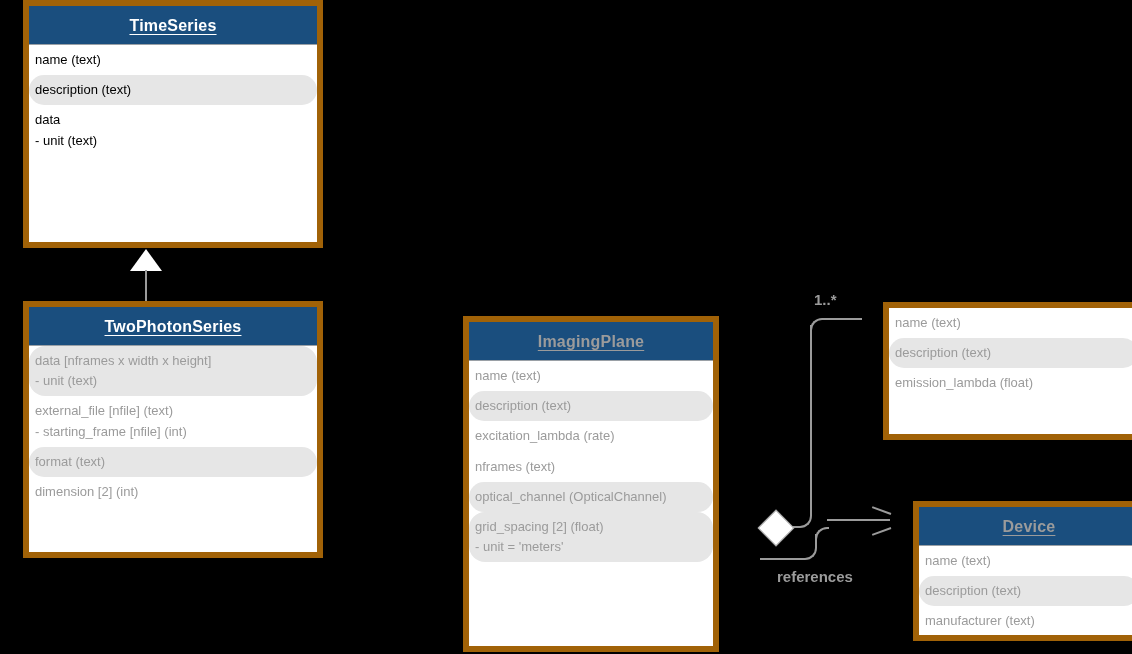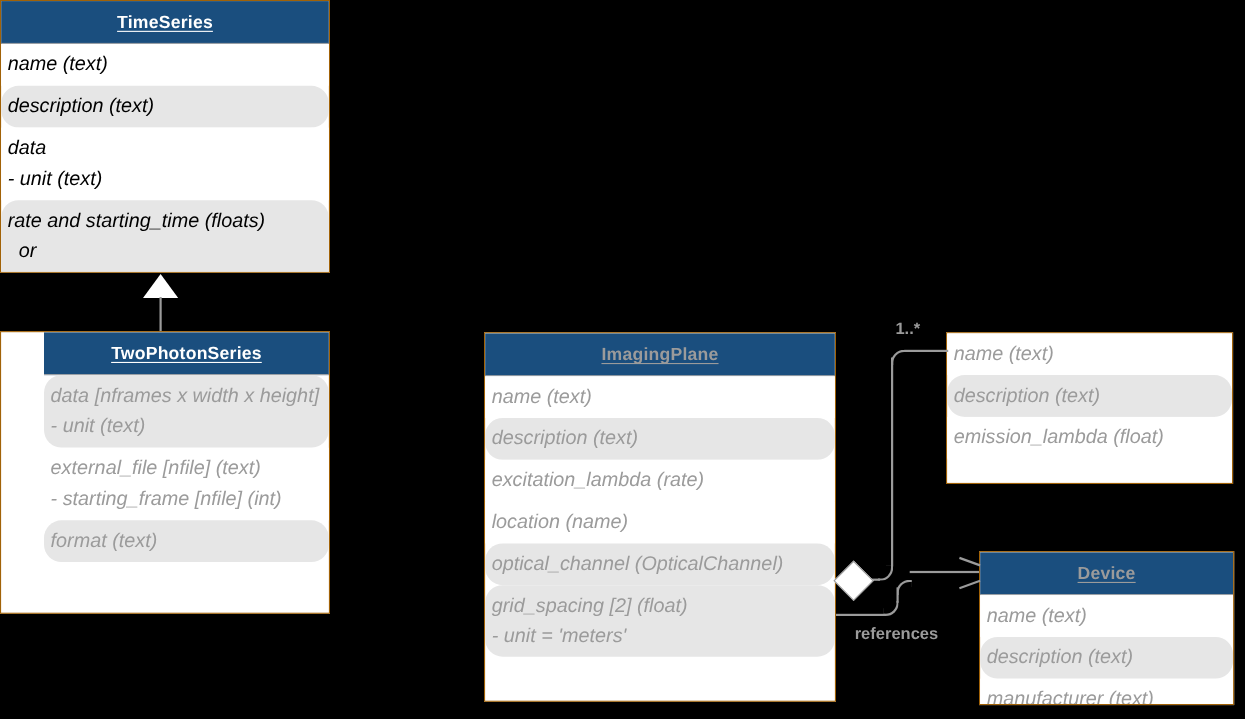--- a/index.html
+++ b/index.html
@@ -13,23 +13,24 @@
   #canvas {
     position: relative;
     width: 1132px;
     height: 654px;
     background: #000000;
     overflow: hidden;
   }
   .uml-box {
     position: absolute;
     box-sizing: border-box;
-    border: 1px solid #a16207;
+    border: 6px solid #a16207;
     background: #ffffff;
     overflow: hidden;
+    margin-left: 23px;
   }
   .uml-header {
     box-sizing: border-box;
     background: #1a4e7e;
     text-align: center;
     font-weight: bold;
     font-size: 16px;
     letter-spacing: 0.2px;
     line-height: 1.2;
     padding: 10px 6px 9px 6px;
@@ -37,25 +38,24 @@
   }
   .uml-header span {
     text-decoration: underline;
     text-underline-offset: 3px;
   }
   .title-white { color: #ffffff; }
   .title-gray  { color: #9b9b9b; }
 
   .uml-row {
     box-sizing: border-box;
-    font-size: 18px;
+    font-size: 13px;
     line-height: 1.55;
     padding: 5px 7px 5px 6px;
     white-space: pre;
-    font-style: italic;
   }
   .row-white { background: #ffffff; }
   .row-alt   { background: #e6e6e6; border-radius: 16px; }
   .text-dark { color: #000000; }
   .text-gray { color: #9b9b9b; }
 
   
   .conn {
     position: absolute;
     background: #9b9b9b;
@@ -121,47 +121,45 @@
 <div id="canvas">
 
   <div class="uml-box" style="left:0px; top:0px; width:300px; height:248px;">
     <div class="uml-header">
       <span class="title-white">TimeSeries</span>
     </div>
     <div class="uml-row row-white text-dark">name (text)</div>
     <div class="uml-row row-alt text-dark">description (text)</div>
     <div class="uml-row row-white text-dark">data
 - unit (text)</div>
-    <div class="uml-row row-alt text-dark">rate and starting_time (floats)
-  or
-timestamps [ntime] (float)</div>
   </div>
 
   <div class="tri-up" style="left:130px; top:249px;"></div>
   <div class="conn conn-v" style="left:145px; top:270px; height:32px;"></div>
 
-  <div class="uml-box" style="left:0px; top:301px; width:300px; height:257px;padding-left:39px;">
+  <div class="uml-box" style="left:0px; top:301px; width:300px; height:257px;">
     <div class="uml-header">
       <span class="title-white">TwoPhotonSeries </span>
     </div>
     <div class="uml-row row-alt text-gray">data [nframes x width x height]
 - unit (text)</div>
     <div class="uml-row row-white text-gray">external_file [nfile] (text)
 - starting_frame [nfile] (int)</div>
     <div class="uml-row row-alt text-gray">format (text)</div>
-  </div>
-
-  <div class="uml-box" style="left:440px; top:302px; width:320px; height:336px;">
+    <div class="uml-row row-white text-gray">dimension [2] (int)</div>
+  </div>
+
+  <div class="uml-box" style="left:440px; top:316px; width:256px; height:336px;">
     <div class="uml-header">
       <span class="title-gray">ImagingPlane</span>
     </div>
     <div class="uml-row row-white text-gray">name (text)</div>
     <div class="uml-row row-alt text-gray">description (text)</div>
     <div class="uml-row row-white text-gray">excitation_lambda (rate)</div>
-    <div class="uml-row row-white text-gray">location (name)</div>
+    <div class="uml-row row-white text-gray">nframes (text)</div>
     <div class="uml-row row-alt text-gray">optical_channel (OpticalChannel)</div>
     <div class="uml-row row-alt text-gray">grid_spacing [2] (float)
 - unit = 'meters'</div>
   </div>
 
   <div class="uml-box" style="left:860px; top:302px; width:261px; height:138px;">
     <div class="uml-row row-white text-gray">name (text)</div>
     <div class="uml-row row-alt text-gray">description (text)</div>
     <div class="uml-row row-white text-gray">emission_lambda (float)</div>
   </div>

